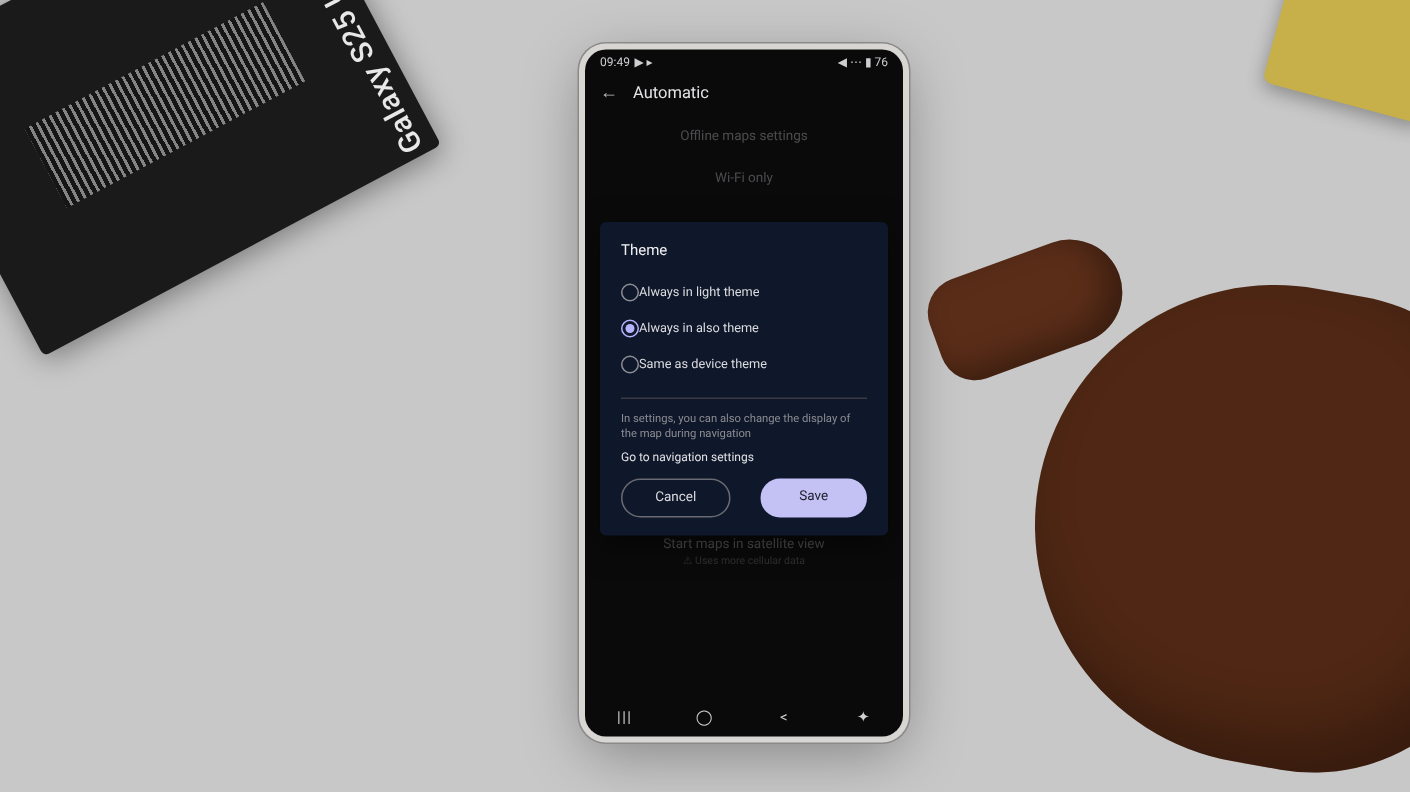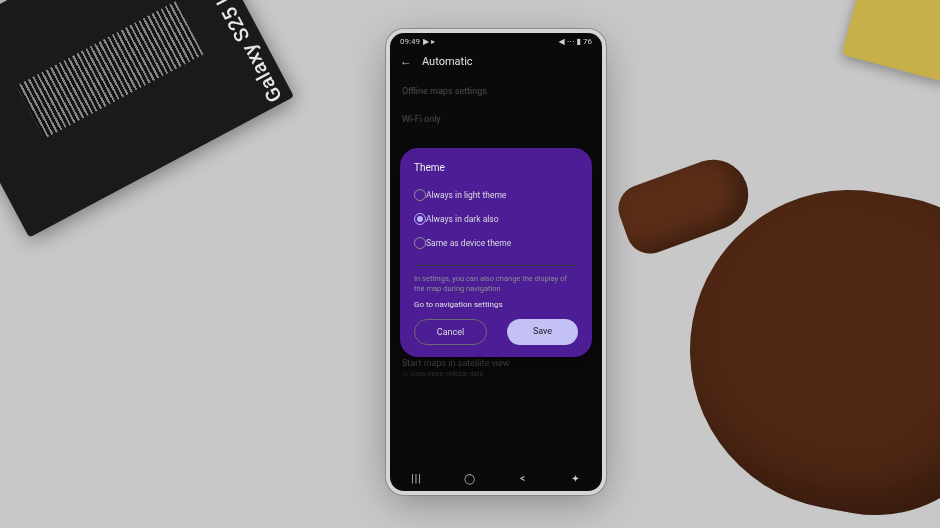--- a/index.html
+++ b/index.html
@@ -91,36 +91,37 @@
   }
   .hdr-title {
     font-size: 11px;
     color: #e4e4e6;
   }
 
   .bg-list {
     padding: 0 12px;
     color: #9a9a9e;
     font-size: 9px;
+    text-align: center;
   }
   .bg-item { padding: 8px 0 2px; }
   .bg-sub  { font-size: 7px; color: #5e5e62; padding-bottom: 6px; }
 
   .dim-area {
     opacity: 0.45;
   }
 
   
   .dialog {
     position: absolute;
     left: 10px;
     right: 10px;
     top: 115px;
-    background: #4c1d95;
-    border-radius: 18px;
+    background: #0f172a;
+    border-radius: 4px;
     padding: 14px 14px 12px;
     box-shadow: 0 6px 20px rgba(0,0,0,0.5);
   }
   .dlg-title {
     font-size: 10px;
     color: #f0f0f2;
     margin-bottom: 10px;
   }
   .opt {
     display: flex;
@@ -293,21 +294,21 @@
 
   <div class="dialog">
     <div class="dlg-title">Theme</div>
 
     <div class="opt">
       <span class="radio"></span>
       <span class="opt-label">Always in light theme</span>
     </div>
     <div class="opt">
       <span class="radio sel"></span>
-      <span class="opt-label">Always in dark also</span>
+      <span class="opt-label">Always in also theme</span>
     </div>
     <div class="opt">
       <span class="radio"></span>
       <span class="opt-label">Same as device theme</span>
     </div>
 
     <hr class="dlg-divider">
 
     <div class="dlg-hint">In settings, you can also change the display of the map during navigation</div>
     <div class="dlg-link">Go to navigation settings</div>

